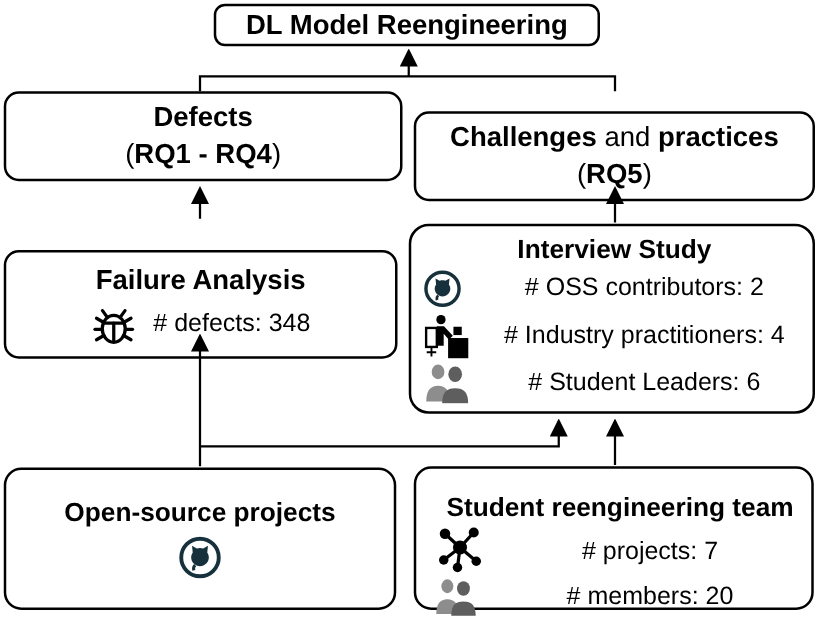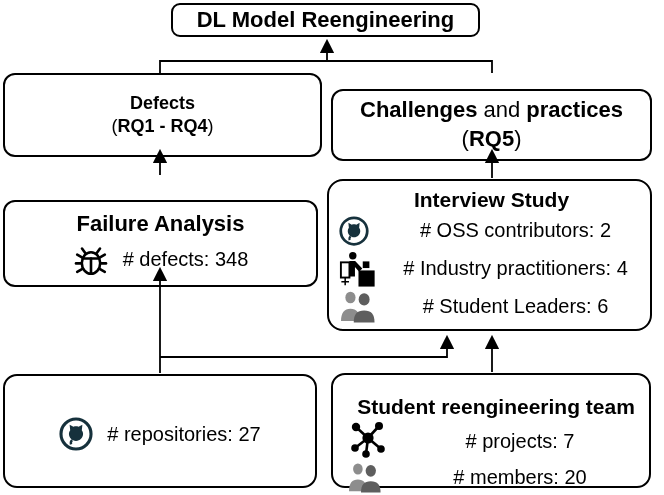--- a/index.html
+++ b/index.html
@@ -6,21 +6,21 @@
   .canvas {
     position:relative; width:664px; height:495px; background:#fff;
     font-family:"Liberation Sans", sans-serif; color:#000000; overflow:hidden;
   }
   .box {
     position:absolute; border:2px solid #000; background:#fff;
     box-sizing:border-box; display:flex; flex-direction:column;
     align-items:center; justify-content:center; z-index:2;
   }
   .b-root   { left:171px; top:3px;   width:309px; height:34px; border-radius:9px;  font-size:22px; font-weight:bold; }
-  .b-defects{ left:3px;   top:73px;  width:319px; height:84px; border-radius:12px; font-size:18px; line-height:1.3; }
+  .b-defects{ left:3px;   top:73px;  width:319px; height:72px; border-radius:12px; font-size:22px; line-height:1.3; }
   .b-chal   { left:331px; top:89px;  width:321px; height:72px; border-radius:12px; font-size:22px; line-height:1.3; }
   .b-fail   { left:3px;   top:176px; width:315px; height:87px; border-radius:12px;margin-top:24px; }
   .b-int    { left:327px; top:179px; width:325px; height:152px; border-radius:16px; justify-content:flex-start; padding:5px 6px 4px 10px;align-items:center; }
   .b-oss    { left:3px;   top:374px; width:314px; height:114px; border-radius:14px; }
   .b-stu    { left:331px; top:373px; width:320px; height:115px; border-radius:14px; justify-content:flex-start; padding:20px 4px 4px 14px; }
   .bold { font-weight:bold; }
   .title21 { font-size:21px; font-weight:bold; }
   .title22 { font-size:22px; font-weight:bold; }
   .stat { font-size:20px; }
   .icon-row { display:flex; align-items:center; width:100%; }
@@ -131,29 +131,29 @@
           <path class="p-back" d="M2 34 C2 25 5.5 20.8 12 20.8 C18.5 20.8 22 25 22 34 Z"></path>
           <ellipse class="p-front" cx="26.5" cy="11" rx="5.8" ry="6.6"></ellipse>
           <path class="p-front" d="M15.5 35.5 C15.5 26.5 19 22.8 26.5 22.8 C34 22.8 37.5 26.5 37.5 35.5 Z"></path>
         </svg>
       </span>
       <span class="icon-label"># Student Leaders: 6</span>
     </div>
   </div>
 
   <div class="box b-oss">
+    <span class="title21">Open-source projects</span>
     <div class="center-row">
       <span>
         <svg width="34" height="34" viewBox="0 0 24 24" style="display:block">
           <circle cx="12" cy="12" r="10.6" fill="none" class="gh-stroke" stroke-width="2.2"></circle>
           <path class="gh-fill" d="M7.9 9.3 L7.5 5.4 L10.2 6.9 C10.8 6.7 11.4 6.6 12 6.6 C12.6 6.6 13.2 6.7 13.8 6.9 L16.5 5.4 L16.1 9.3 C16.7 10.1 17 11 17 11.9 C17 14.7 14.8 16.9 12 16.9 C9.2 16.9 7 14.7 7 11.9 C7 11 7.3 10.1 7.9 9.3 Z"></path>
           <path class="gh-stroke" fill="none" stroke-width="1.7" d="M9.3 16.3 C8.4 17 8.2 18.2 8.5 19.3"></path>
         </svg>
       </span>
-      <span class="stat"># repositories: 27</span>
     </div>
   </div>
 
   <div class="box b-stu">
     <div class="title21" style="width:100%; text-align:center;">Student reengineering team</div>
 
     <div class="icon-row stu-row1">
       <span class="icon-cell">
         <svg width="42" height="40" viewBox="0 0 42 40">
           <g stroke="#000" stroke-width="2.6">

